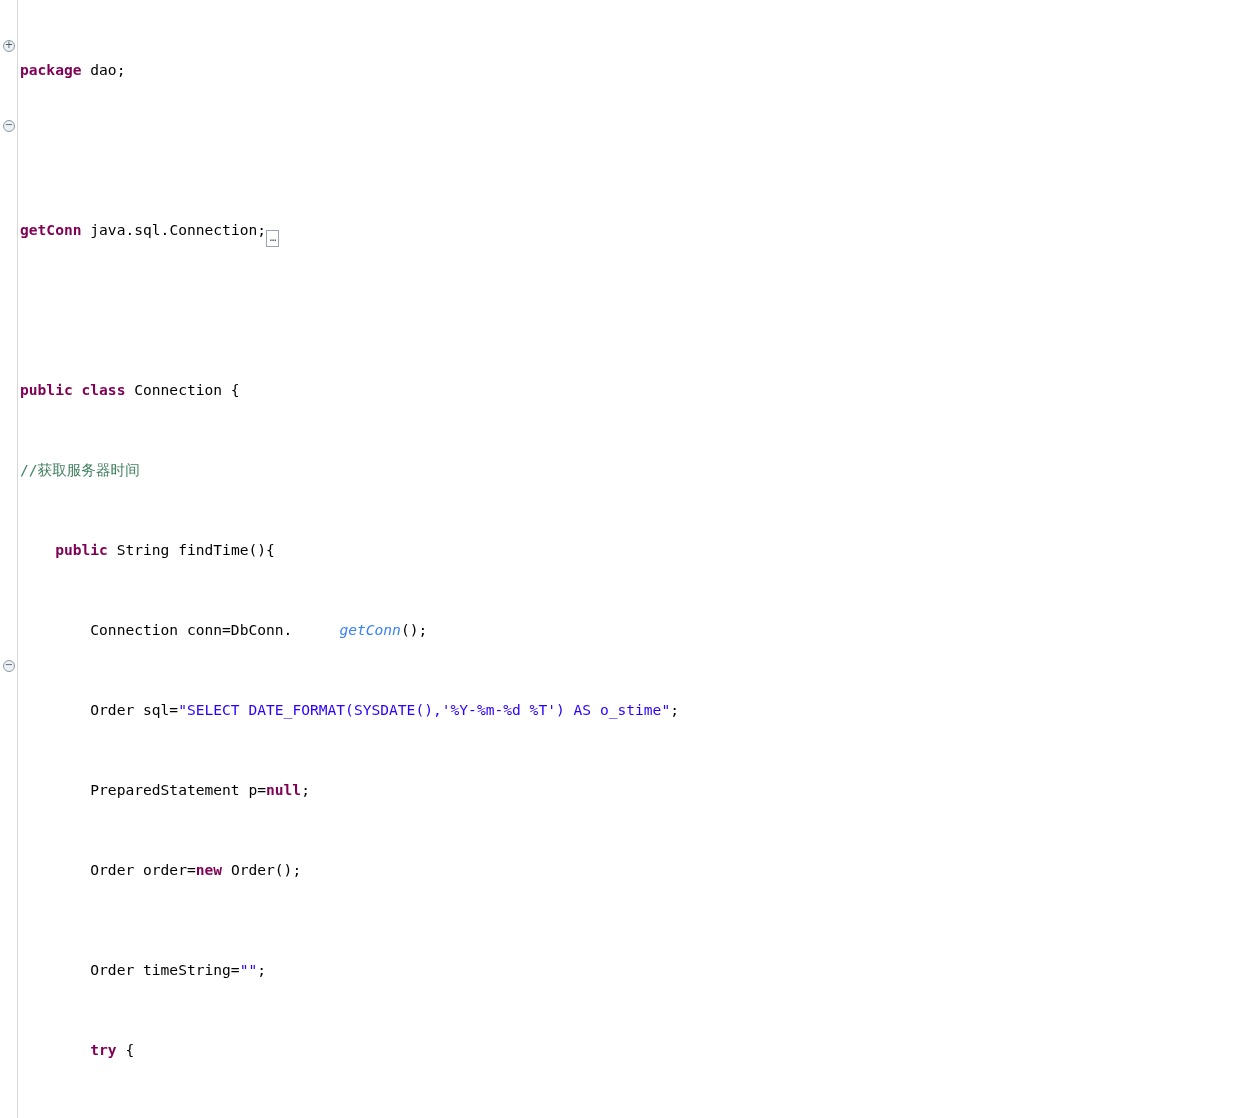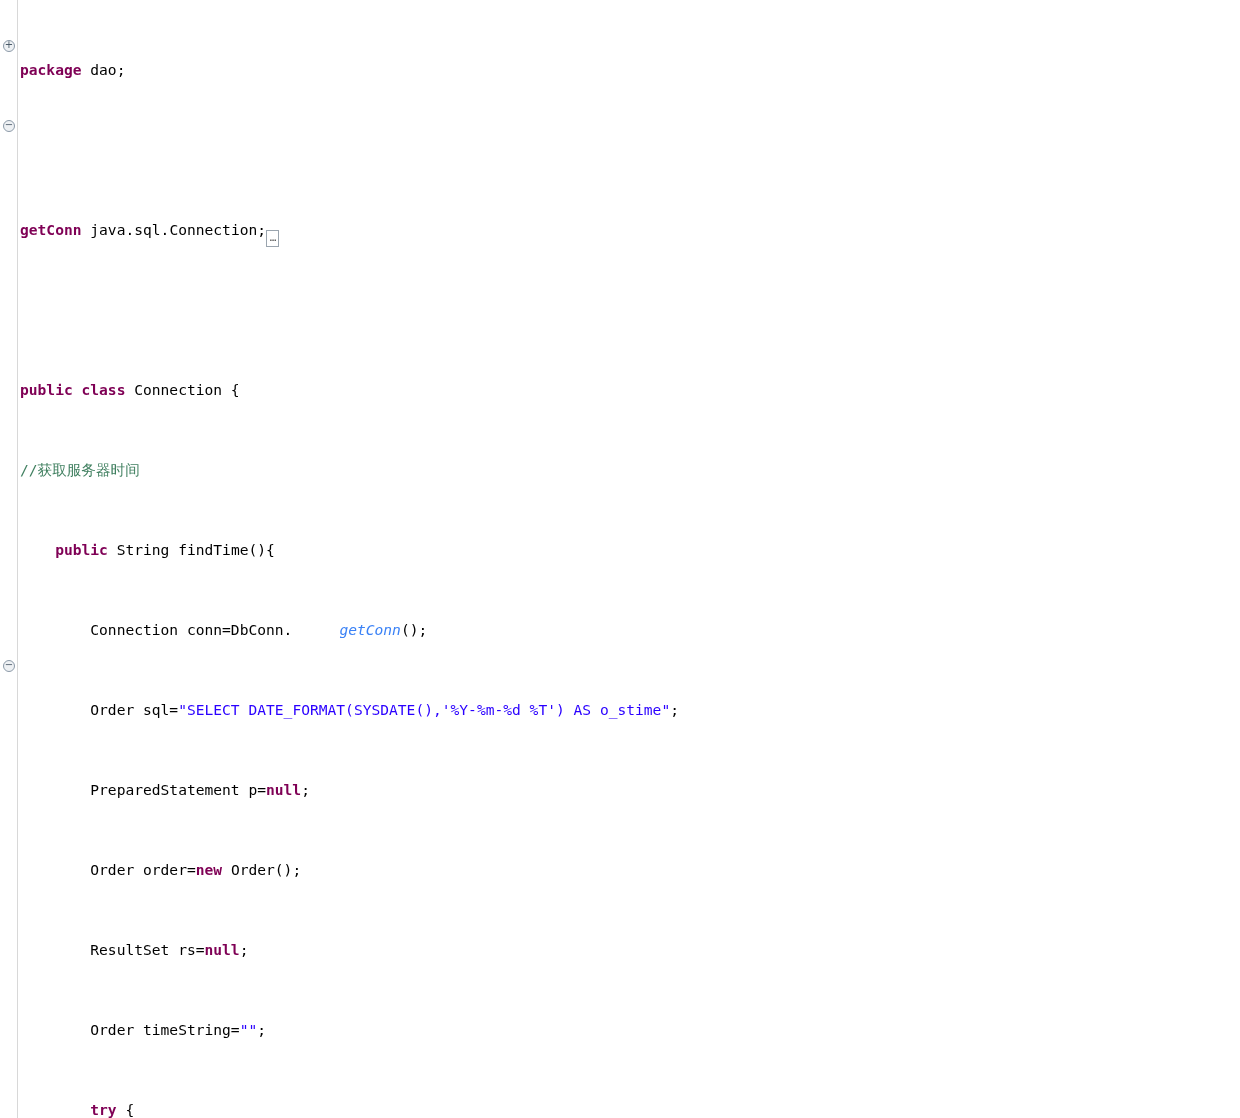--- a/index.html
+++ b/index.html
@@ -97,21 +97,20 @@
     <div class="line"><span class="pl">    </span><span class="kw">public</span><span class="pl"> String findTime(){</span></div>
 
     <div class="line"><span class="pl">        Connection conn=DbConn.</span><span class="sm">getConn</span><span class="pl">();</span></div>
 
     <div class="line"><span class="pl">        Order sql=</span><span class="str">"SELECT DATE_FORMAT(SYSDATE(),'%Y-%m-%d %T') AS o_stime"</span><span class="pl">;</span></div>
 
     <div class="line"><span class="pl">        PreparedStatement p=</span><span class="kw">null</span><span class="pl">;</span></div>
 
     <div class="line"><span class="pl">        Order order=</span><span class="kw">new</span><span class="pl"> Order();</span></div>
 
-    <div class="line"><span class="pl">        ResultSet rs=</span><span class="kw">null</span><span class="pl">;</span></div>
 
     <div class="line"><span class="pl">        Order timeString=</span><span class="str">""</span><span class="pl">;</span></div>
 
     <div class="line"><span class="pl">        </span><span class="kw">try</span><span class="pl"> {</span></div>
 
     
 
     
 
     

